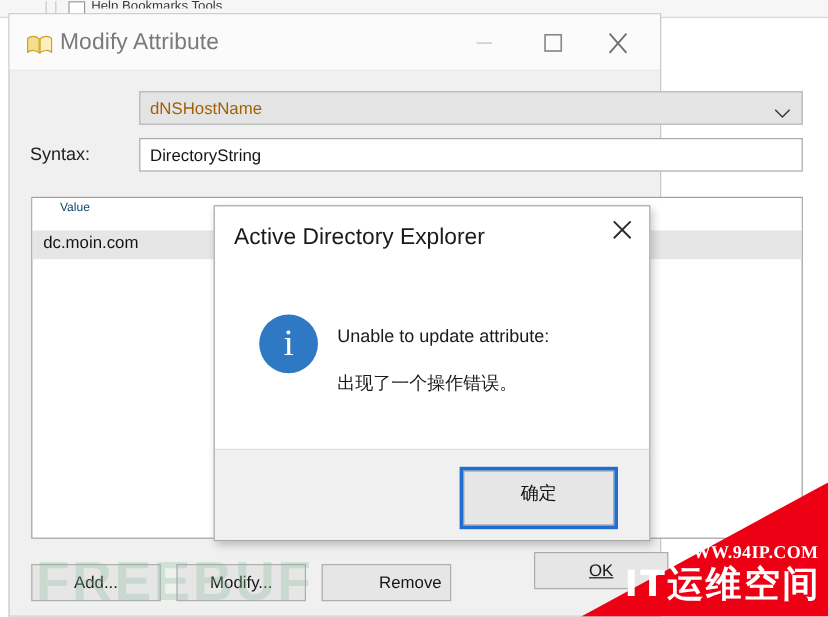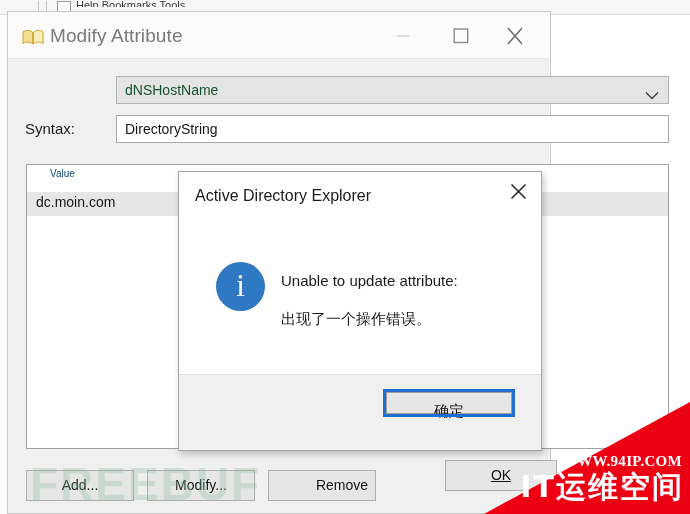--- a/index.html
+++ b/index.html
@@ -118,21 +118,21 @@
     height: 28px;
     background: #e4e4e4;
     border: 1px solid #b4b4b4;
     box-sizing: border-box;
   }
   .combo .combo-text {
     position: absolute;
     left: 8px; top: 0;
     line-height: 26px;
     font-size: 14px;
-    color: #14532d;
+    color: #a16207;
     white-space: nowrap;
   }
   .combo .chevron {
     position: absolute;
     right: 9px; top: 9px;
   }
   .textfield {
     position: absolute;
     left: 108px;
     width: 553px;
@@ -215,21 +215,21 @@
     height: 280px;
     background: #ffffff;
     border: 1px solid #a6a6a6;
     box-shadow: 2px 3px 7px rgba(0,0,0,0.22);
     box-sizing: border-box;
     overflow: hidden;
   }
   #msg-dialog .dlg-title {
     position: absolute;
     left: 16px; top: 15px;
-    font-size: 16px;
+    font-size: 19px;
     color: #1a1a1a;
     white-space: nowrap;
     text-align: right;
   }
   #msg-dialog .dlg-close {
     position: absolute;
     right: 0px; top: 0px;
     width: 46px; height: 36px;
     cursor: default;
   }
@@ -271,21 +271,21 @@
     left: 0; bottom: 0;
     width: 100%;
     height: 76px;
     background: #f0f0f0;
     border-top: 1px solid #dfdfdf;
     box-sizing: border-box;
   }
   #dlg-ok {
     position: absolute;
     left: 207px; top: 17px;
-    width: 126px; height: 22px;
+    width: 126px; height: 46px;
     background: #e6e6e6;
     border: 1px solid #9e9e9e;
     outline: 3px solid #1f6fd0;
     outline-offset: -0px;
     box-sizing: border-box;
     text-align: center;
     line-height: 36px;
     font-size: 15px;
     color: #111111;
     cursor: default;

